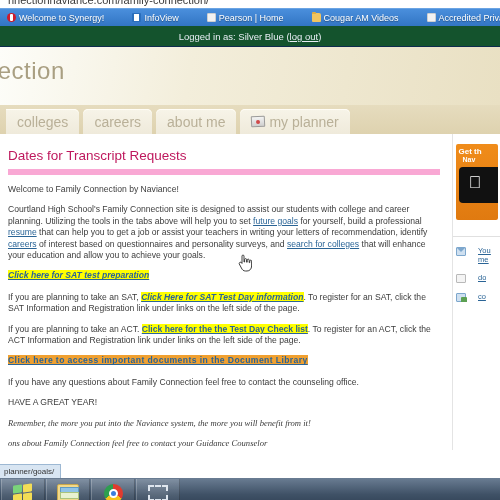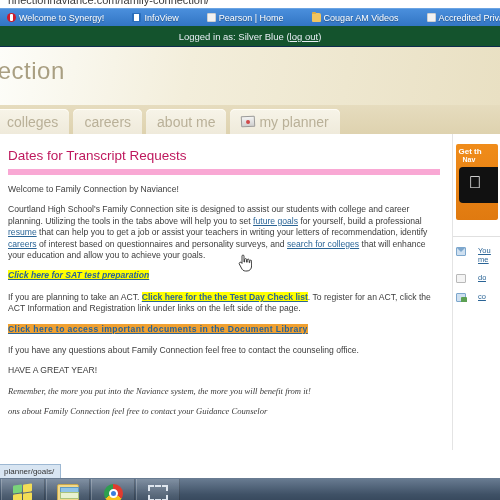--- a/index.html
+++ b/index.html
@@ -107,21 +107,21 @@
     font-size: 24px;
     color: #a99f82;
     letter-spacing: .5px;
   }
 
   #tabbar {
     height: 29px;
     background: linear-gradient(#e6dcbe, #ded2af);
     display: flex;
     align-items: flex-end;
-    padding-left: 4px;
+    padding-left: 14px;
     gap: 4px;
     position: relative;
   }
   .tab {
     height: 25px;
     background: linear-gradient(#f7f4e8, #efeadb);
     border-radius: 5px 5px 0 0;
     padding: 0 11px;
     display: flex;
     align-items: center;
@@ -392,20 +392,21 @@
     <div id="main-col">
 
       <h1 id="page-title">Dates for Transcript Requests</h1>
 
       <p class="para">Welcome to Family Connection by Naviance!</p>
 
       <p class="para"><span>Courtland High School's Family Connection site is designed to assist our students with college and career planning. Utilizing the tools in the tabs above will help you to set </span><a class="inline-link" href="#">future goals</a><span> for yourself, build a professional </span><a class="inline-link" href="#">resume</a><span> that can help you to get a job or assist your teachers in writing your letters of recommendation, identify </span><a class="inline-link" href="#">careers</a><span> of interest based on questionnaires and personality surveys, and </span><a class="inline-link" href="#">search for colleges</a><span> that will enhance your education and allow you to achieve your goals.</span></p>
 
       <p class="para big-link-line"><a class="hl-yellow" href="#">Click here for SAT test preparation</a></p>
 
+      <p class="para"><span>If you are planning to take an SAT, </span><a class="hl-yellow" href="#">Click  Here for SAT Test Day information</a><span>. To register for an SAT, click the SAT Information and Registration link under links on the left side of the page.</span></p>
 
       <p class="para"><span>If you are planning to take an ACT. </span><a class="hl-yellow-plain" href="#">Click here for the the Test Day Check list</a><span>. To register for an ACT, click the ACT Information and Registration link under links on the left side of the page.</span></p>
 
 
       <p class="para big-link-line"><a class="hl-orange" href="#">Click here to access important documents in the Document Library</a></p>
 
       <p class="para">If you have any questions about Family Connection feel free to contact the counseling office.</p>
 
       <p class="para">HAVE A GREAT YEAR!</p>
 

